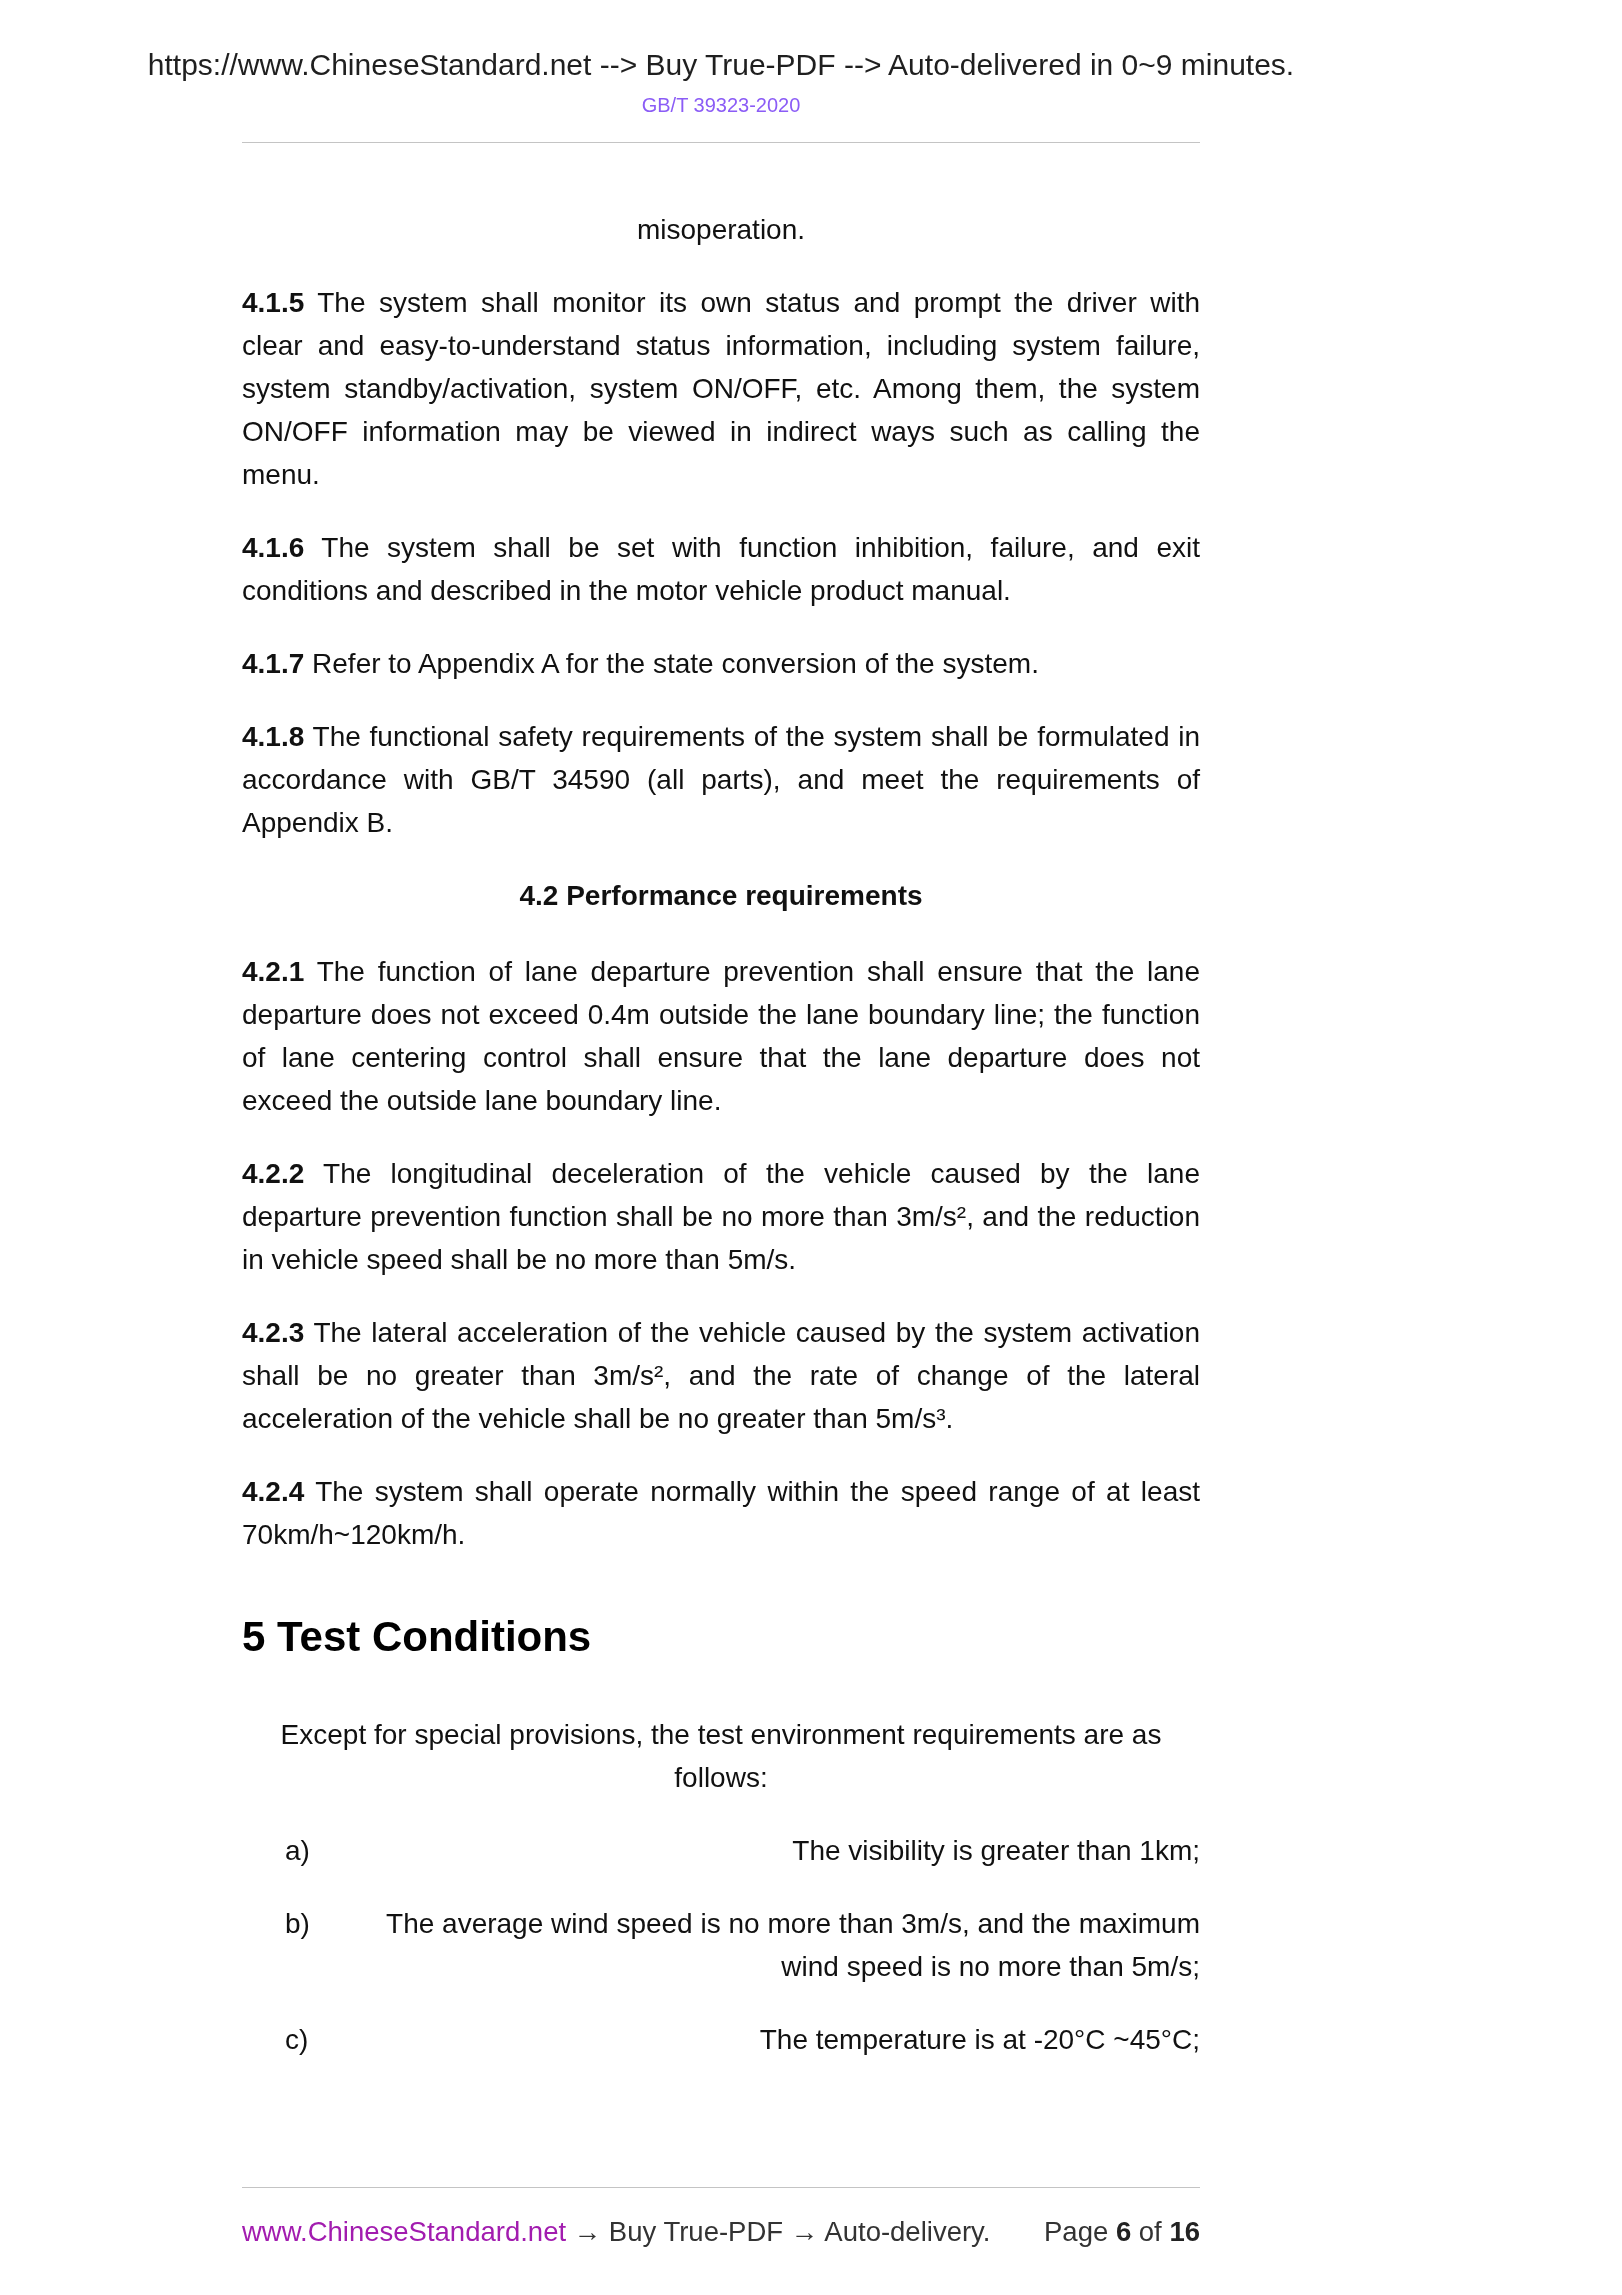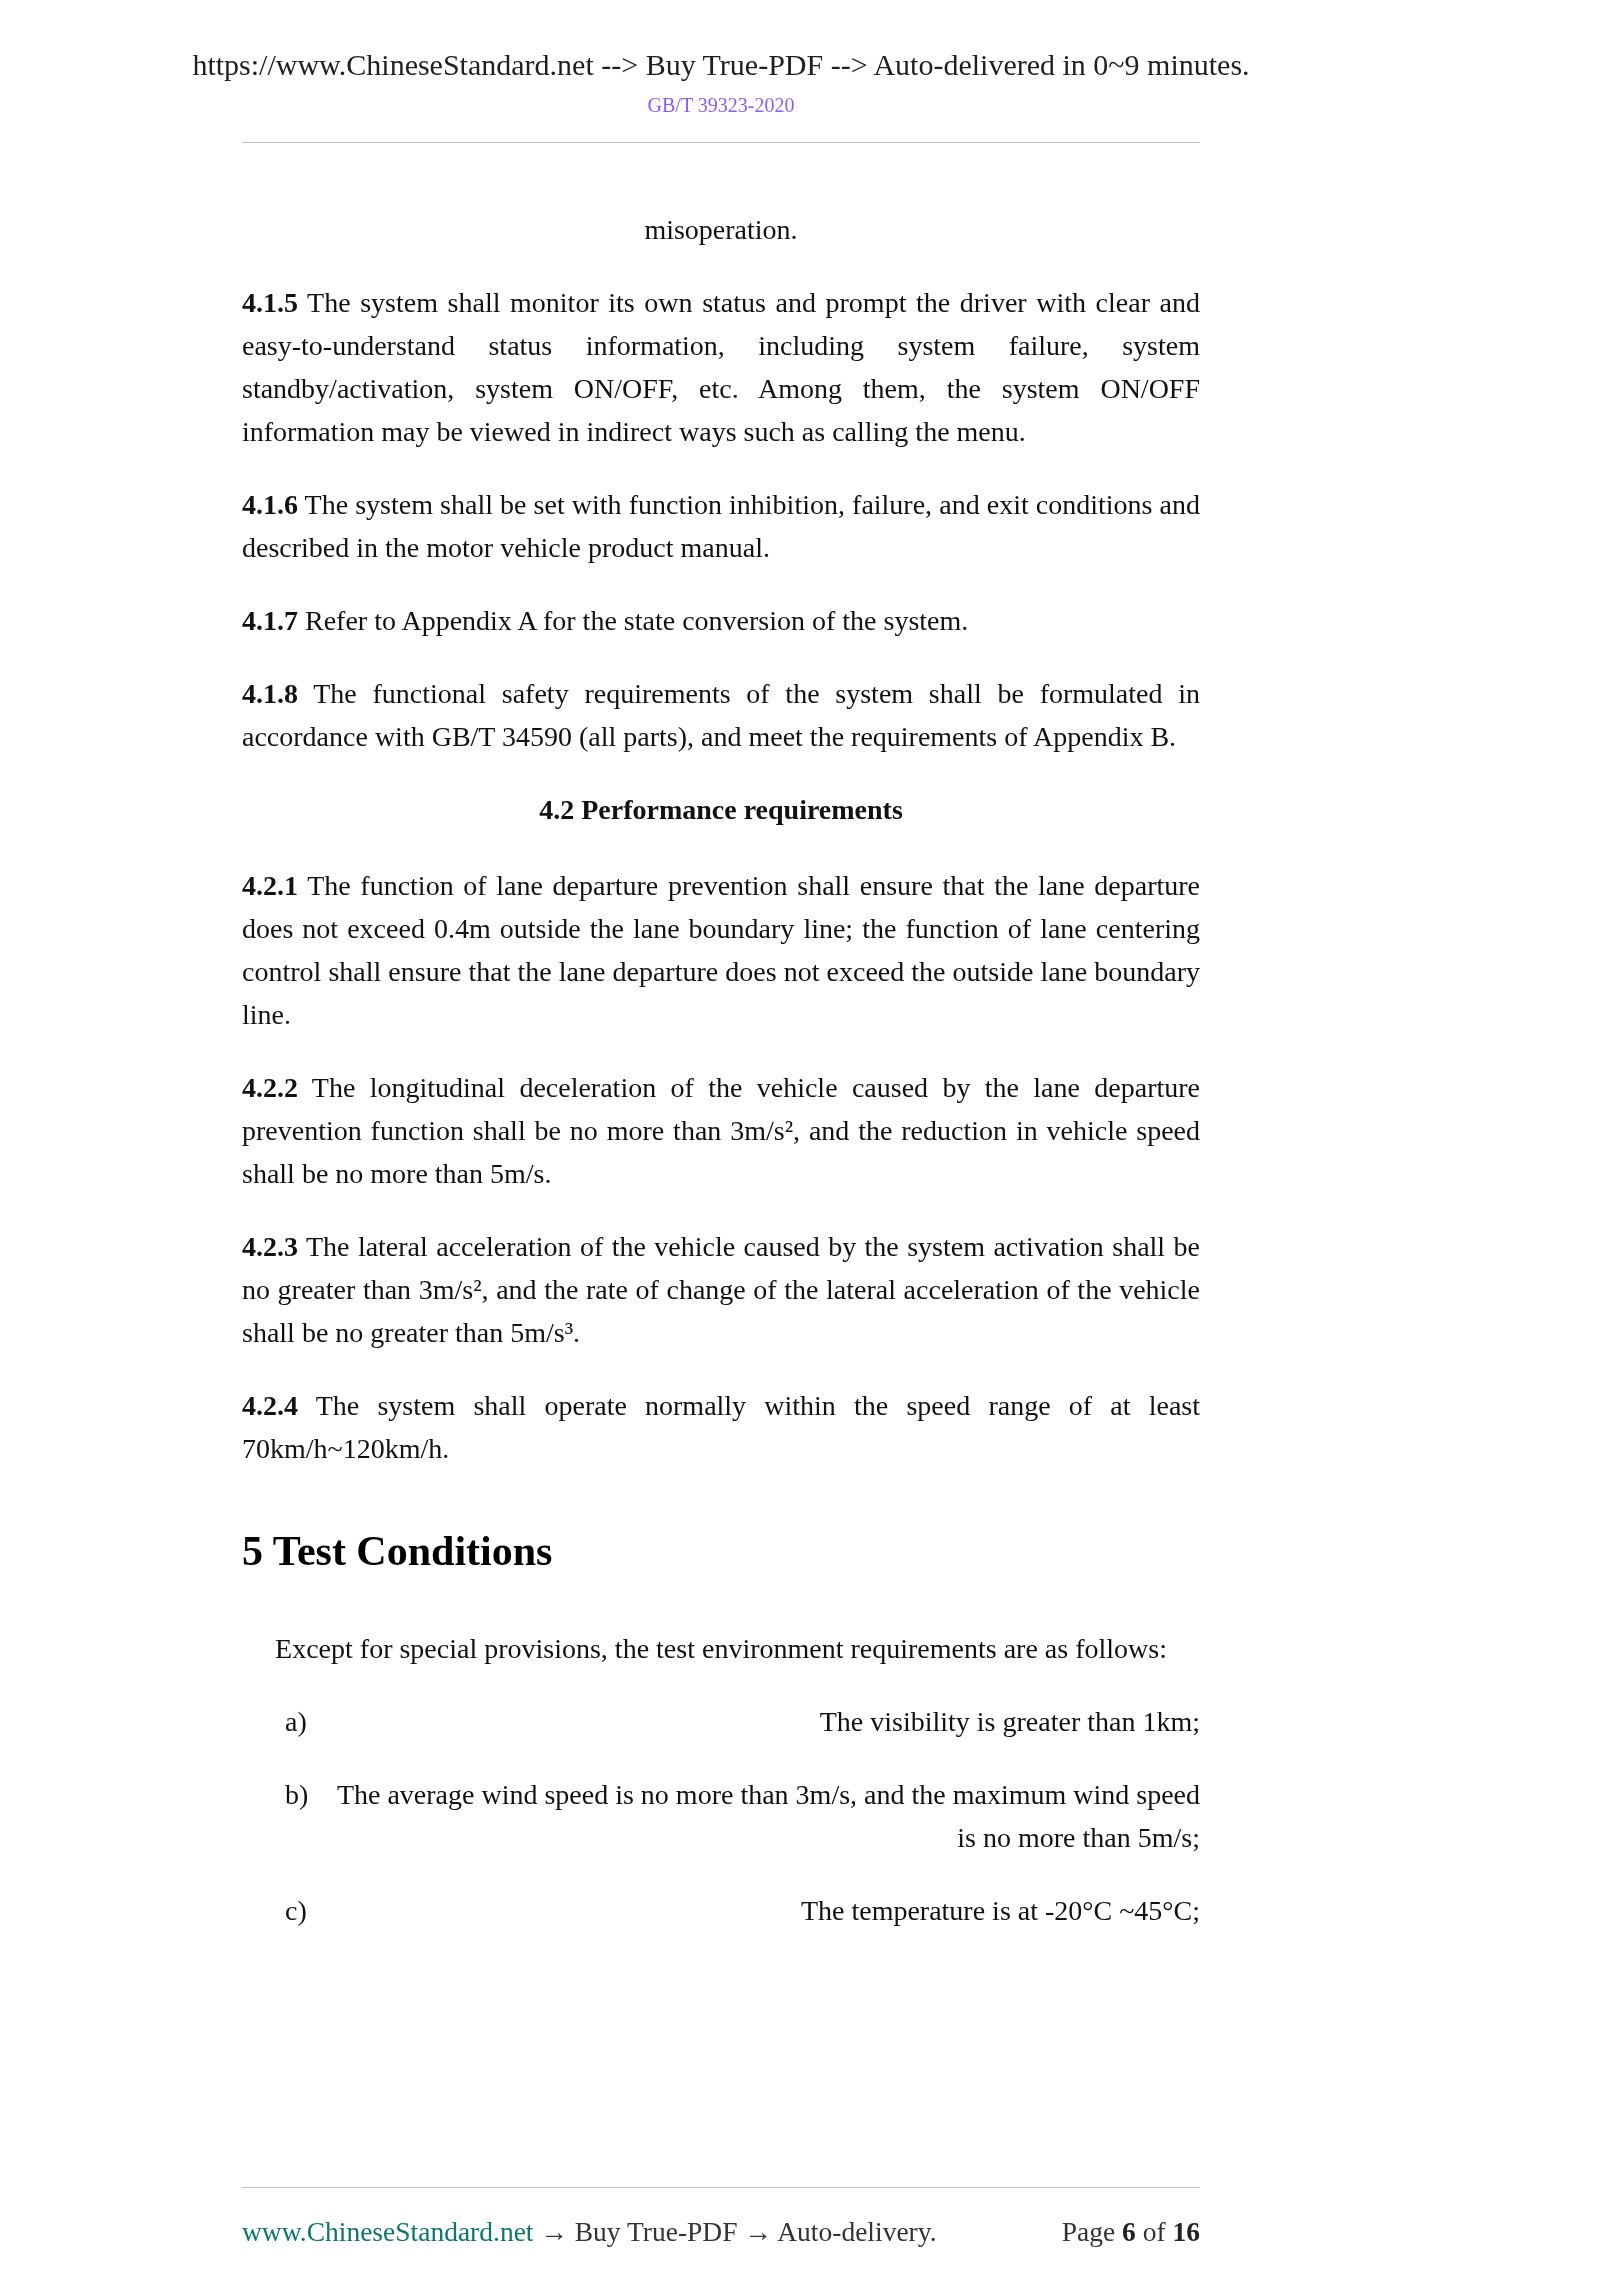--- a/index.html
+++ b/index.html
@@ -2,21 +2,21 @@
 <html style="font-size:13.3px"><head>
 <meta charset="utf-8">
 <style>
   * { margin: 0; padding: 0; box-sizing: border-box; }
   html, body { background: #ffffff; }
   .page {
     position: relative;
     width: 1442px;
     height: 2295px;
     background: #ffffff;
-    font-family: Liberation Serif, serif;
+    font-family: Liberation Sans, sans-serif;
     color: #111111;
     overflow: hidden;
   }
   
   .page-header { padding-top: 48px; text-align: center; }
   .header-url { font-size: 30px; color: #1f1f1f; }
   .doc-number { font-size: 20px; color: #8b5cf6; margin-top: 11.7px; }
   .header-rule {
     margin: 25px 242px 0 242px;
     border: none;
@@ -56,21 +56,21 @@
     height: 0;
     margin-bottom: 28px;
   }
   .footer-row {
     display: flex;
     justify-content: space-between;
     align-items: baseline;
     font-size: 27.5px;
     color: #333333;
   }
-  .site-link { color: #0f766e; }
+  .site-link { color: #a21caf; }
   .page-num { font-weight: bold; color: #222222; }
 </style>
 </head>
 <body>
 
 <div class="page">
 
   <header class="page-header">
     <div class="header-url">https://www.ChineseStandard.net --&gt; Buy True-PDF --&gt; Auto-delivered in 0~9 minutes.</div>
     <div class="doc-number">GB/T 39323-2020</div>

